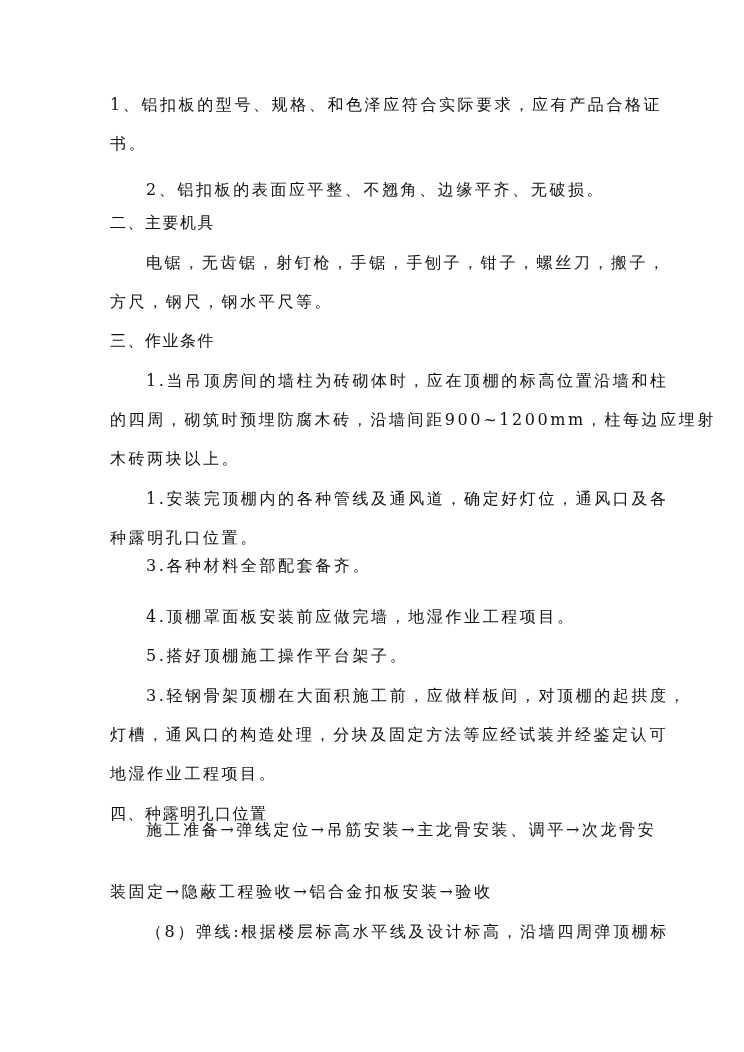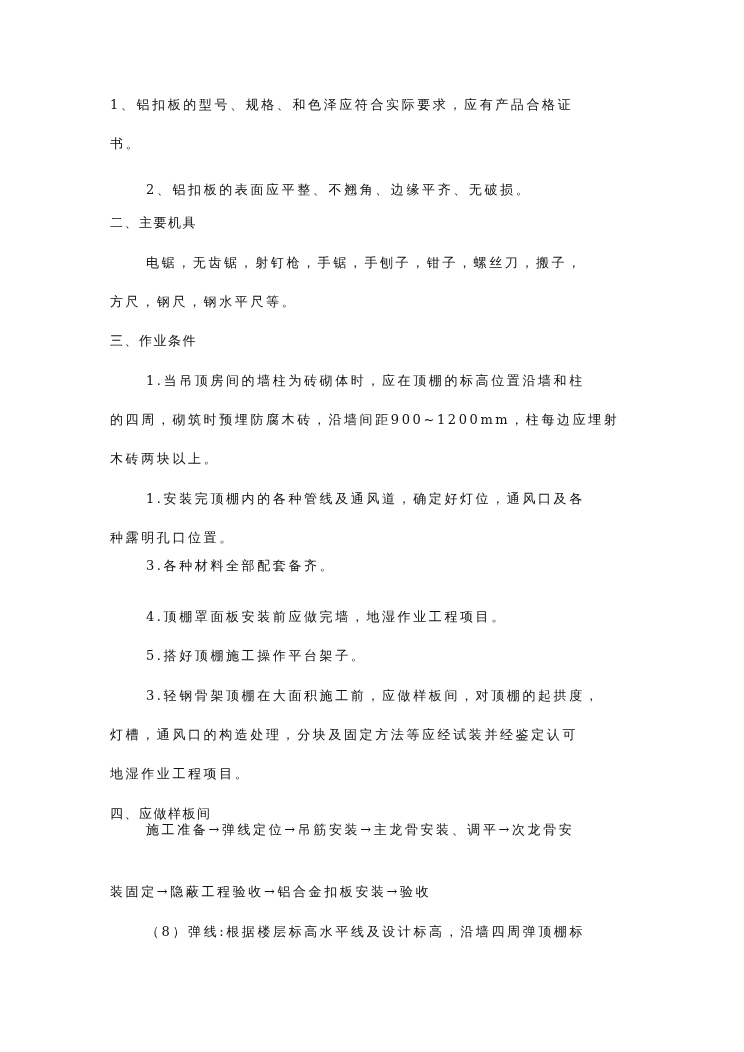--- a/index.html
+++ b/index.html
@@ -1,19 +1,19 @@
 <!DOCTYPE html>
 <html><head>
 <meta charset="utf-8">
 <style>
   html, body { margin: 0; padding: 0; background: #ffffff; }
   body { width: 744px; height: 1052px; position: relative; overflow: hidden;
          font-family: "DejaVu Serif", "Liberation Serif", serif; color: #111; }
   .page { position: absolute; left: 110px; top: 0; width: 528px; }
-  .line { position: absolute; left: 0; white-space: nowrap; font-size: 13px;
+  .line { position: absolute; left: 0; white-space: nowrap; font-size: 16px;
           line-height: 20px; letter-spacing: 2.6px; }
   .indent { left: 36px; }
   .heading { font-family: "DejaVu Sans", "Liberation Sans", sans-serif;
              font-weight: normal; letter-spacing: 1.5px; }
 </style>
 </head>
 <body>
 
 <div class="page">
   <div class="line" style="top:95px">1、铝扣板的型号、规格、和色泽应符合实际要求，应有产品合格证</div>
@@ -30,17 +30,17 @@
   <div class="line" style="top:449px">木砖两块以上。</div>
   <div class="line indent" style="top:489px">1.安装完顶棚内的各种管线及通风道，确定好灯位，通风口及各</div>
   <div class="line" style="top:528px">种露明孔口位置。</div>
   <div class="line indent" style="top:556px">3.各种材料全部配套备齐。</div>
   <div class="line indent" style="top:607px">4.顶棚罩面板安装前应做完墙，地湿作业工程项目。</div>
   <div class="line indent" style="top:646px">5.搭好顶棚施工操作平台架子。</div>
   <div class="line indent" style="top:686px">3.轻钢骨架顶棚在大面积施工前，应做样板间，对顶棚的起拱度，</div>
   <div class="line" style="top:725px">灯槽，通风口的构造处理，分块及固定方法等应经试装并经鉴定认可</div>
   <div class="line" style="top:764px">地湿作业工程项目。</div>
 
-  <div class="line heading" style="top:804px">四、应做样板间</div>
+  <div class="line heading" style="top:804px">四、种露明孔口位置</div>
   <div class="line indent" style="top:820px">施工准备→弹线定位→吊筋安装→主龙骨安装、调平→次龙骨安</div>
   <div class="line" style="top:882px">装固定→隐蔽工程验收→铝合金扣板安装→验收</div>
   <div class="line indent" style="top:922px">（8）弹线:根据楼层标高水平线及设计标高，沿墙四周弹顶棚标</div>
 </div>
 
 </body></html>

